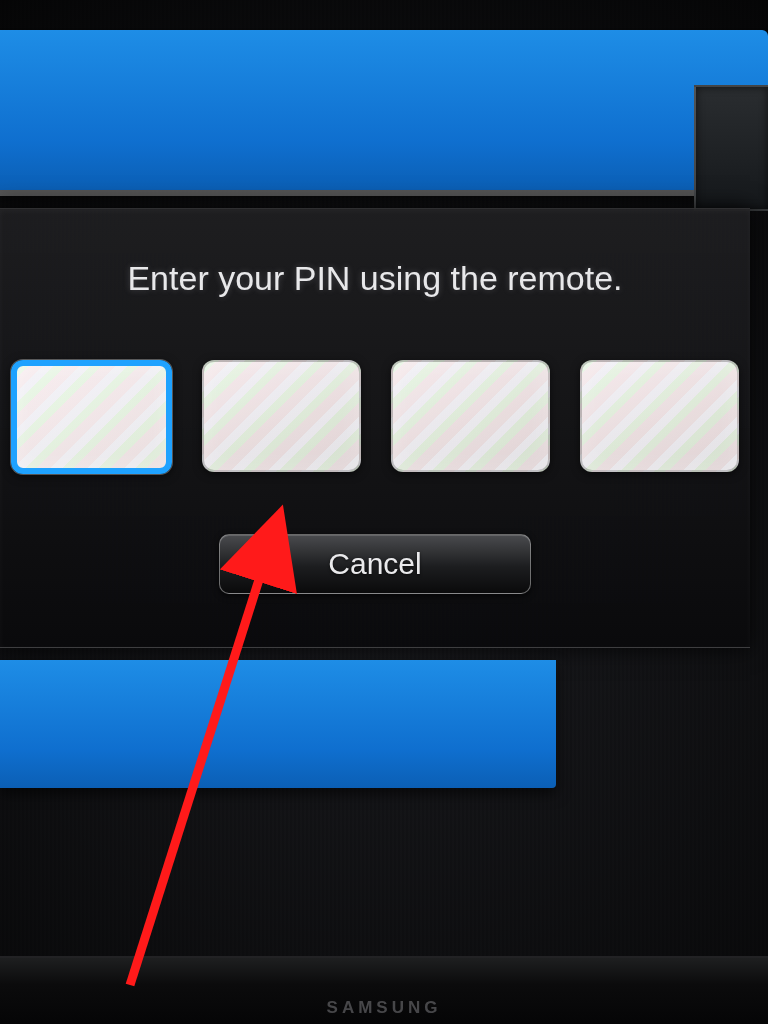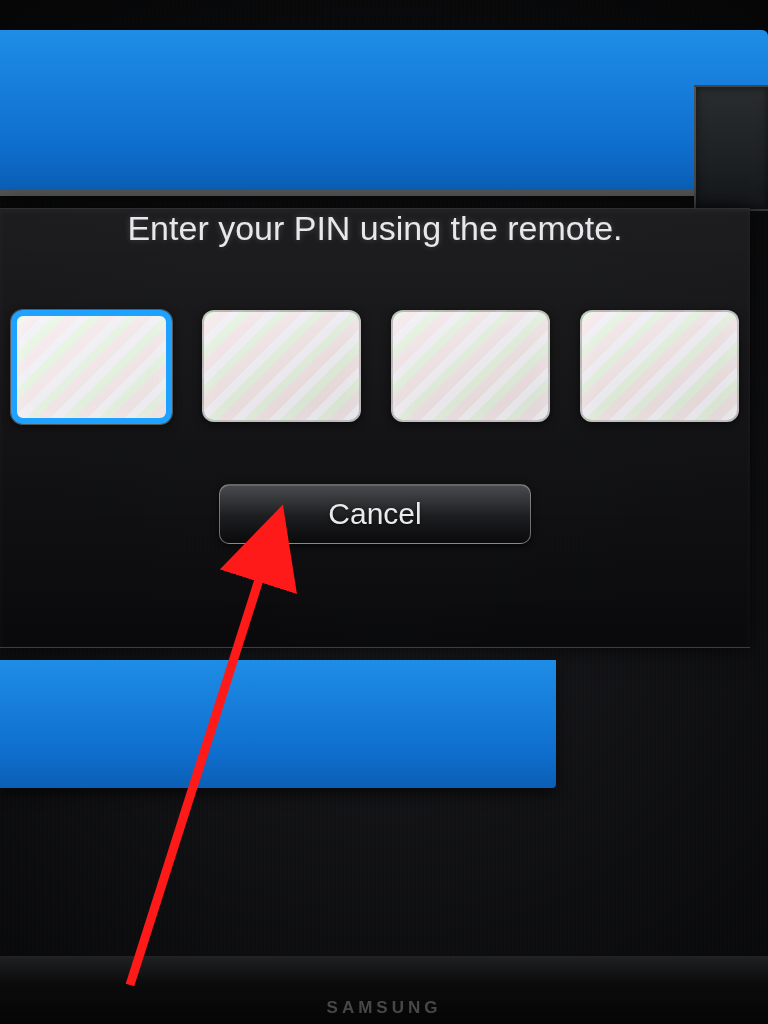--- a/index.html
+++ b/index.html
@@ -55,20 +55,21 @@
     width: 750px;
     height: 440px;
     background: linear-gradient(180deg, rgba(30,30,32,0.96), rgba(10,10,12,0.98));
     border: 1px solid rgba(160,160,160,0.25);
     border-right: none;
     border-left: none;
     box-shadow: 0 0 22px rgba(0,0,0,0.8), inset 0 2px 6px rgba(255,255,255,0.04);
     display: flex;
     flex-direction: column;
     align-items: center;
+    padding-top: 50px;
     box-sizing: border-box;
   }
   .dialog .prompt {
     color: #e8e8ea;
     font-size: 34px;
     font-weight: 400;
     text-align: center;
     text-shadow: 0 0 6px rgba(200,200,210,0.25);
   }
 

